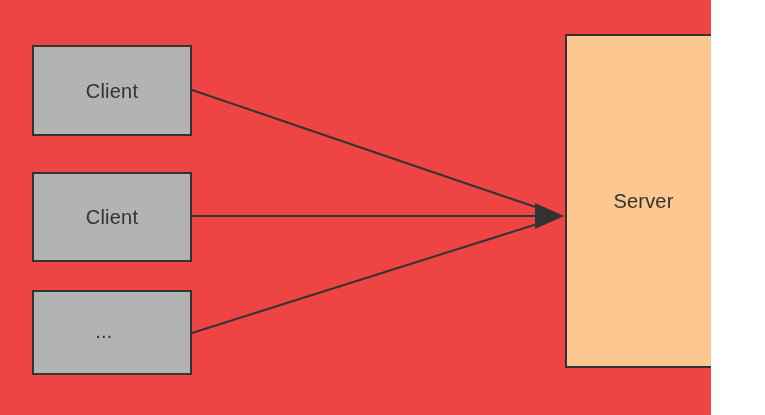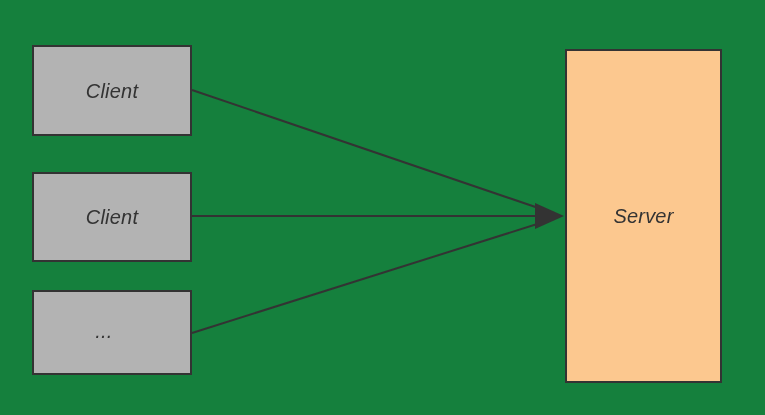--- a/index.html
+++ b/index.html
@@ -6,25 +6,24 @@
   html, body {
     margin: 0;
     padding: 0;
     background: #ffffff;
   }
   body {
     font-family: "Liberation Sans", sans-serif;
   }
   #canvas {
     position: relative;
-    width: 765px;
+    width: 711px;
     height: 415px;
-    background: #15803d;
+    background: #ef4444;
     overflow: hidden;
-    font-style: italic;
   }
   .node {
     position: absolute;
     box-sizing: border-box;
     border: 2px solid #333333;
     display: flex;
     align-items: center;
     justify-content: center;
     font-family: "Liberation Sans", sans-serif;
     font-weight: 400;
@@ -62,21 +61,21 @@
     height: 85px;
   }
   #client-3 .node-label {
     font-size: 20px;
     position: relative;
     left: -8px;
     top: -2px;
   }
   #server-1 {
     left: 565px;
-    top: 49px;
+    top: 34px;
     width: 157px;
     height: 334px;
   }
   #edges-layer {
     position: absolute;
     left: 0;
     top: 0;
     width: 765px;
     height: 415px;
     pointer-events: none;

